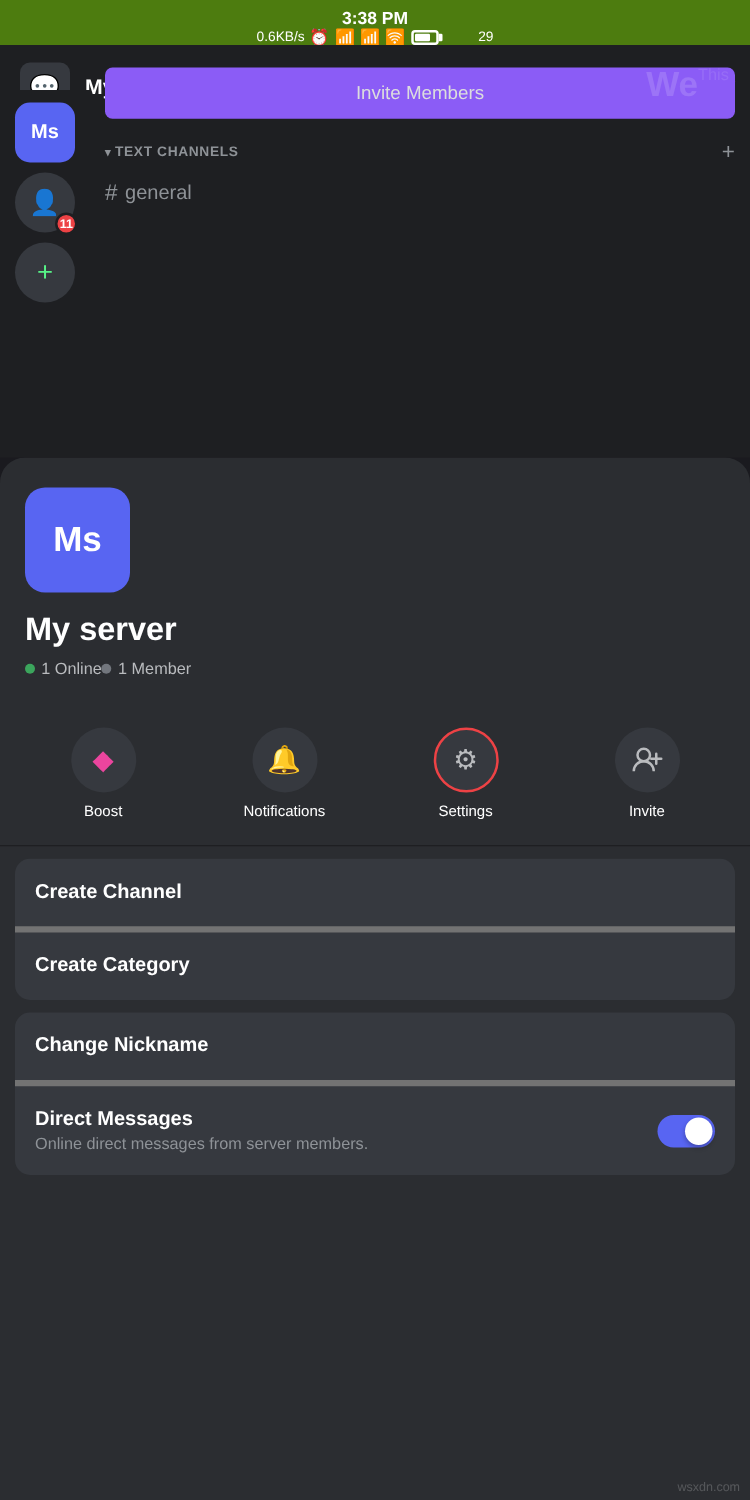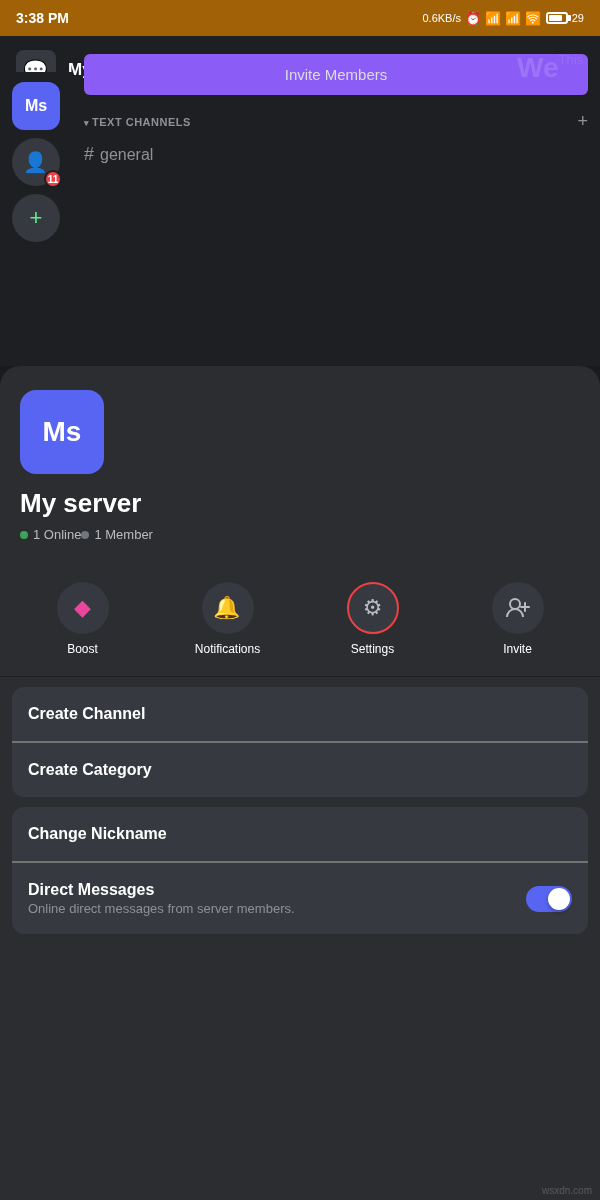--- a/index.html
+++ b/index.html
@@ -13,22 +13,23 @@
       color: #fff;
       overflow-x: hidden;
     }
 
     
     .status-bar {
       display: flex;
       justify-content: space-between;
       align-items: center;
       padding: 6px 16px;
-      background: #a16207;
+      background: #4d7c0f;
       height: 36px;
+      flex-direction: column;
     }
     .status-time {
       font-size: 14px;
       font-weight: 600;
       color: #fff;
     }
     .status-icons {
       display: flex;
       align-items: center;
       gap: 4px;
@@ -369,21 +370,21 @@
       border-radius: 12px;
       margin: 10px 12px;
       overflow: hidden;
     }
     .menu-item {
       display: flex;
       align-items: center;
       justify-content: space-between;
       padding: 18px 16px;
       cursor: pointer;
-      border-bottom: 2px solid #737373;
+      border-bottom: 5px solid #737373;
     }
     .menu-item:last-child {
       border-bottom: none;
     }
     .menu-item-label {
       font-size: 16px;
       font-weight: 600;
       color: #fff;
     }
     .menu-item-sub {
@@ -431,21 +432,21 @@
   <span class="status-time">3:38 PM</span>
   <div class="status-icons">
     <span style="font-size:11px;">0.6KB/s</span>
     <span style="font-size:13px;">⏰</span>
     <span style="font-size:13px;">📶</span>
     <span style="font-size:13px;">📶</span>
     <span style="font-size:13px;">🛜</span>
     <div class="battery-icon">
       <div class="battery-fill"></div>
     </div>
-    <span style="font-size:11px;">29</span>
+    <span style="font-size:11px;padding-left:28px;">29</span>
   </div>
 </div>
 
 <div class="top-panel">
 
   <div class="server-header">
     <div class="server-header-icon">
       <span class="chat-bubble-icon">💬</span>
     </div>
     <span class="server-name-header">My server</span>

